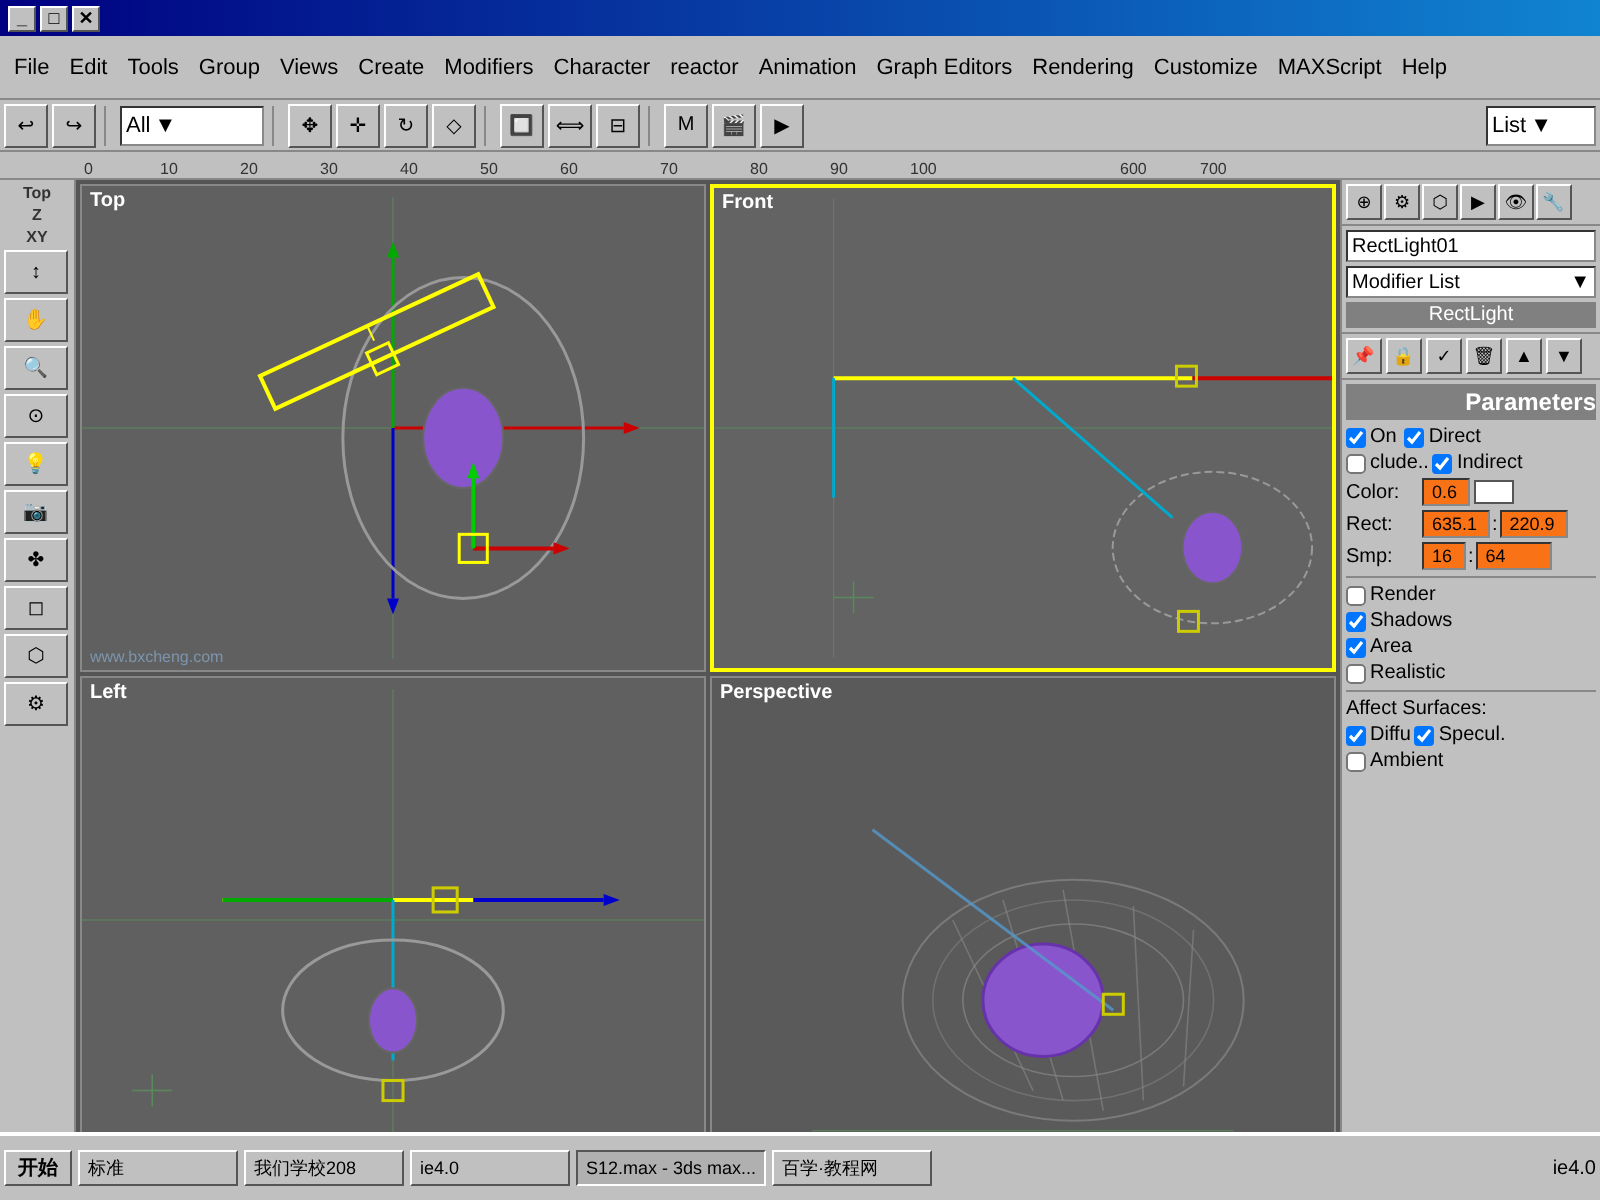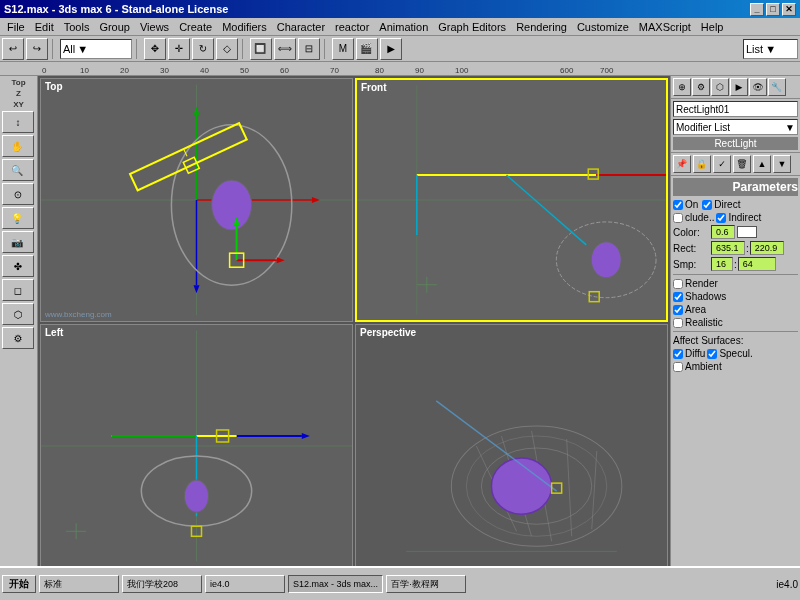--- a/index.html
+++ b/index.html
@@ -34,21 +34,21 @@
       border-bottom-color: #555;
       font-size: 9px;
       display: flex; align-items: center; justify-content: center;
       cursor: pointer;
       color: black;
     }
 
     
     #menu-bar {
       background: #c0c0c0;
-      height: 18px;
+      height: 32px;
       display: flex;
       align-items: center;
       border-bottom: 1px solid #888;
       padding: 4px 2px;
     }
     .menu-item {
       padding: 1px 5px;
       font-size: 11px;
       cursor: pointer;
     }
@@ -225,21 +225,21 @@
     .param-row {
       display: flex;
       align-items: center;
       margin-bottom: 2px;
       font-size: 10px;
     }
     .param-label { min-width: 38px; color: #000; }
     .param-checkbox { margin-right: 2px; width: 10px; height: 10px; }
     .param-check-label { font-size: 10px; }
     .param-input-sm {
-      background: #bef264;
+      background: #f97316;
       border: 1px inset #888;
       height: 14px;
       width: 28px;
       font-size: 9px;
       padding: 0 4px;
     }
     .param-color-box {
       width: 20px; height: 12px;
       background: white;
       border: 1px solid #555;
@@ -366,21 +366,20 @@
       position: relative;
     }
 
     
     .vp-svg { position: absolute; top: 0; left: 0; width: 100%; height: 100%; }
   </style>
 </head>
 <body>
 
 <div id="title-bar">
-  <span class="title-text">S12.max - 3ds max 6 - Stand-alone License</span>
   <div class="win-btns">
     <div class="win-btn">_</div>
     <div class="win-btn">□</div>
     <div class="win-btn">✕</div>
   </div>
 </div>
 
 <div id="menu-bar">
     <span class="menu-item">File</span>
     <span class="menu-item">Edit</span>

